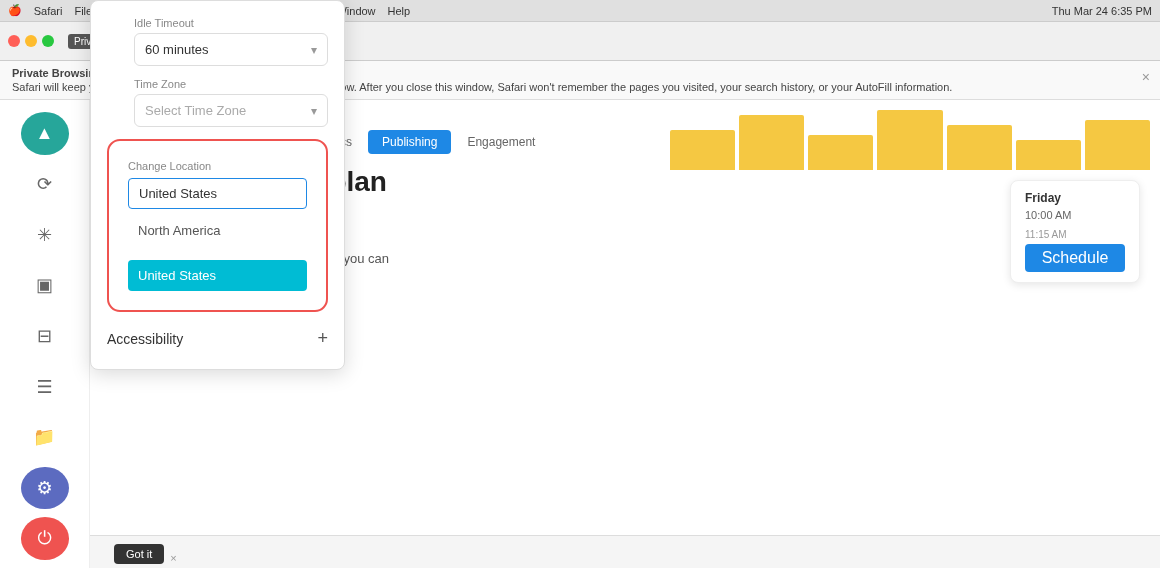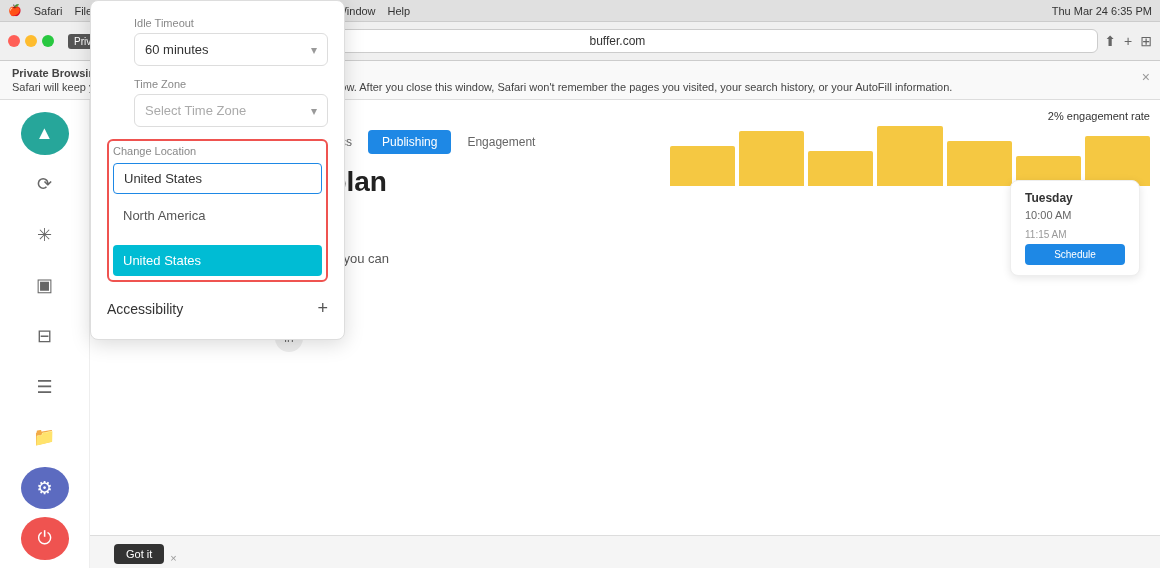--- a/index.html
+++ b/index.html
@@ -253,22 +253,22 @@
       cursor: pointer;
       font-size: 13px;
       color: #333;
       background: #fff;
     }
     .dropdown-field .chevron { color: #999; font-size: 12px; }
 
     
     .change-location {
       border: 2px solid #ef5350;
-      border-radius: 6px;
-      padding: 4px;
+      border-radius: 13px;
+      padding: 19px;
       margin-bottom: 12px;
     }
     .change-location-label {
       font-size: 11px;
       color: #888;
       margin-bottom: 6px;
     }
     .location-input {
       width: 100%;
       border: 1px solid #1e88e5;
@@ -342,21 +342,21 @@
       width: 130px;
     }
     .schedule-day { font-size: 12px; font-weight: 600; color: #333; margin-bottom: 4px; }
     .schedule-time { font-size: 11px; color: #666; margin-bottom: 8px; }
     .schedule-btn {
       background: #1e88e5;
       color: #fff;
       border: none;
       border-radius: 4px;
       padding: 5px 12px;
-      font-size: 10px;
+      font-size: 16px;
       cursor: pointer;
       width: 100%;
     }
 
     
     .social-icons {
       position: absolute;
       left: 10px;
       top: 60px;
       display: flex;
@@ -397,23 +397,20 @@
     <div class="traffic-lights">
       <div class="traffic-light tl-red"></div>
       <div class="traffic-light tl-yellow"></div>
       <div class="traffic-light tl-green"></div>
     </div>
     <span class="private-badge">Private</span>
     <div class="nav-arrows">
       <span>‹</span>
       <span>›</span>
     </div>
-    <div class="address-bar">
-      <span>buffer.com</span>
-    </div>
     <div class="browser-actions">
       <span>⬆</span>
       <span>+</span>
       <span>⊞</span>
     </div>
   </div>
 </div>
 
 <div class="private-banner">
   <div class="title">Private Browsing Enabled</div>
@@ -431,21 +428,20 @@
     <div class="sidebar-icon">⊟</div>
     <div class="sidebar-icon">☰</div>
     <div class="sidebar-icon">📁</div>
     <div class="sidebar-icon active-gear">⚙</div>
     <div class="sidebar-icon active-red">⏻</div>
   </div>
 
   <div class="page-content">
 
     <div class="chart-area">
-      <div class="engagement-label">2% engagement rate</div>
       <div class="chart-bars">
         <div class="chart-bar" style="height:40px"></div>
         <div class="chart-bar" style="height:55px"></div>
         <div class="chart-bar" style="height:35px"></div>
         <div class="chart-bar" style="height:60px"></div>
         <div class="chart-bar" style="height:45px"></div>
         <div class="chart-bar" style="height:30px"></div>
         <div class="chart-bar" style="height:50px"></div>
       </div>
     </div>
@@ -472,21 +468,21 @@
 
     <div class="social-icons" style="left:185px; top:80px;">
       <div class="social-icon-item">📷</div>
       <div class="social-icon-item">📷</div>
       <div class="social-icon-item">🐦</div>
       <div class="social-icon-item">📌</div>
       <div class="social-icon-item">in</div>
     </div>
 
     <div class="schedule-card">
-      <div class="schedule-day">Tuesday</div>
+      <div class="schedule-day">Friday</div>
       <div class="schedule-time">10:00 AM</div>
       <div style="font-size:10px; color:#999; margin-bottom:4px;">11:15 AM</div>
       <button class="schedule-btn">Schedule</button>
     </div>
 
     <div class="cookie-banner">
       <div style="display:flex; align-items:flex-end;">
         <button class="cookie-btn">Got it</button>
         <span class="cookie-close">×</span>
       </div>

